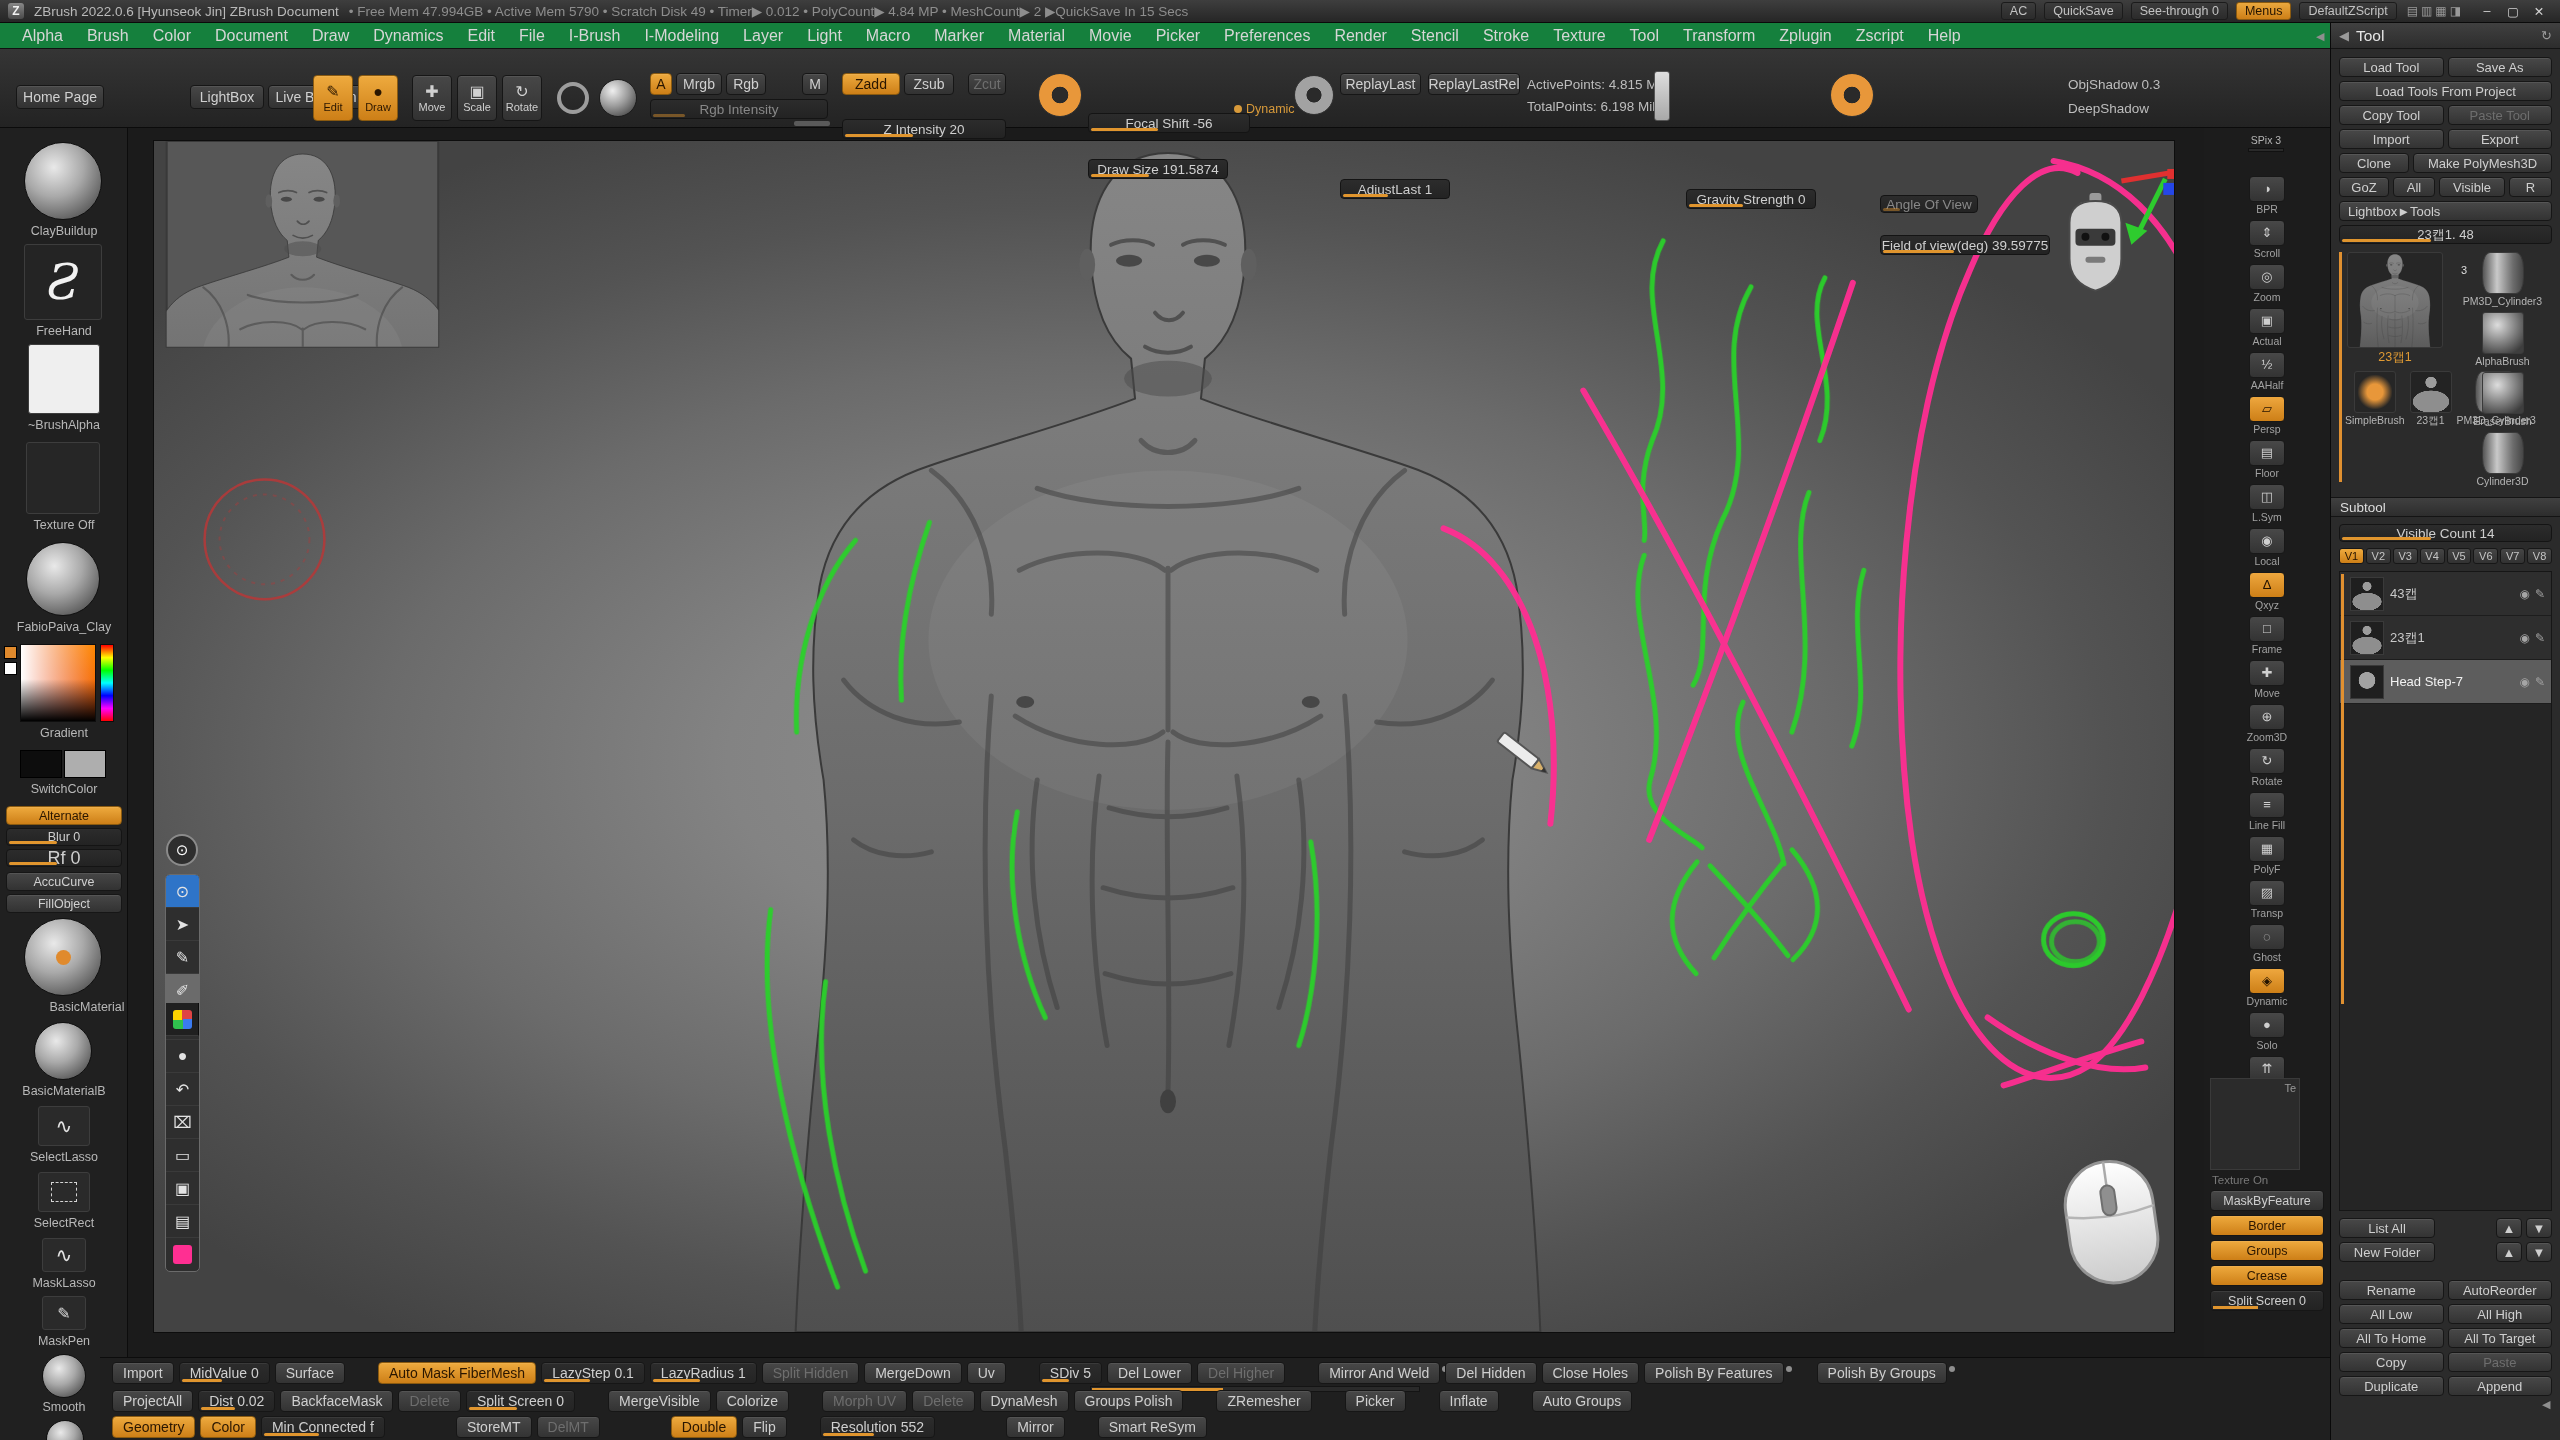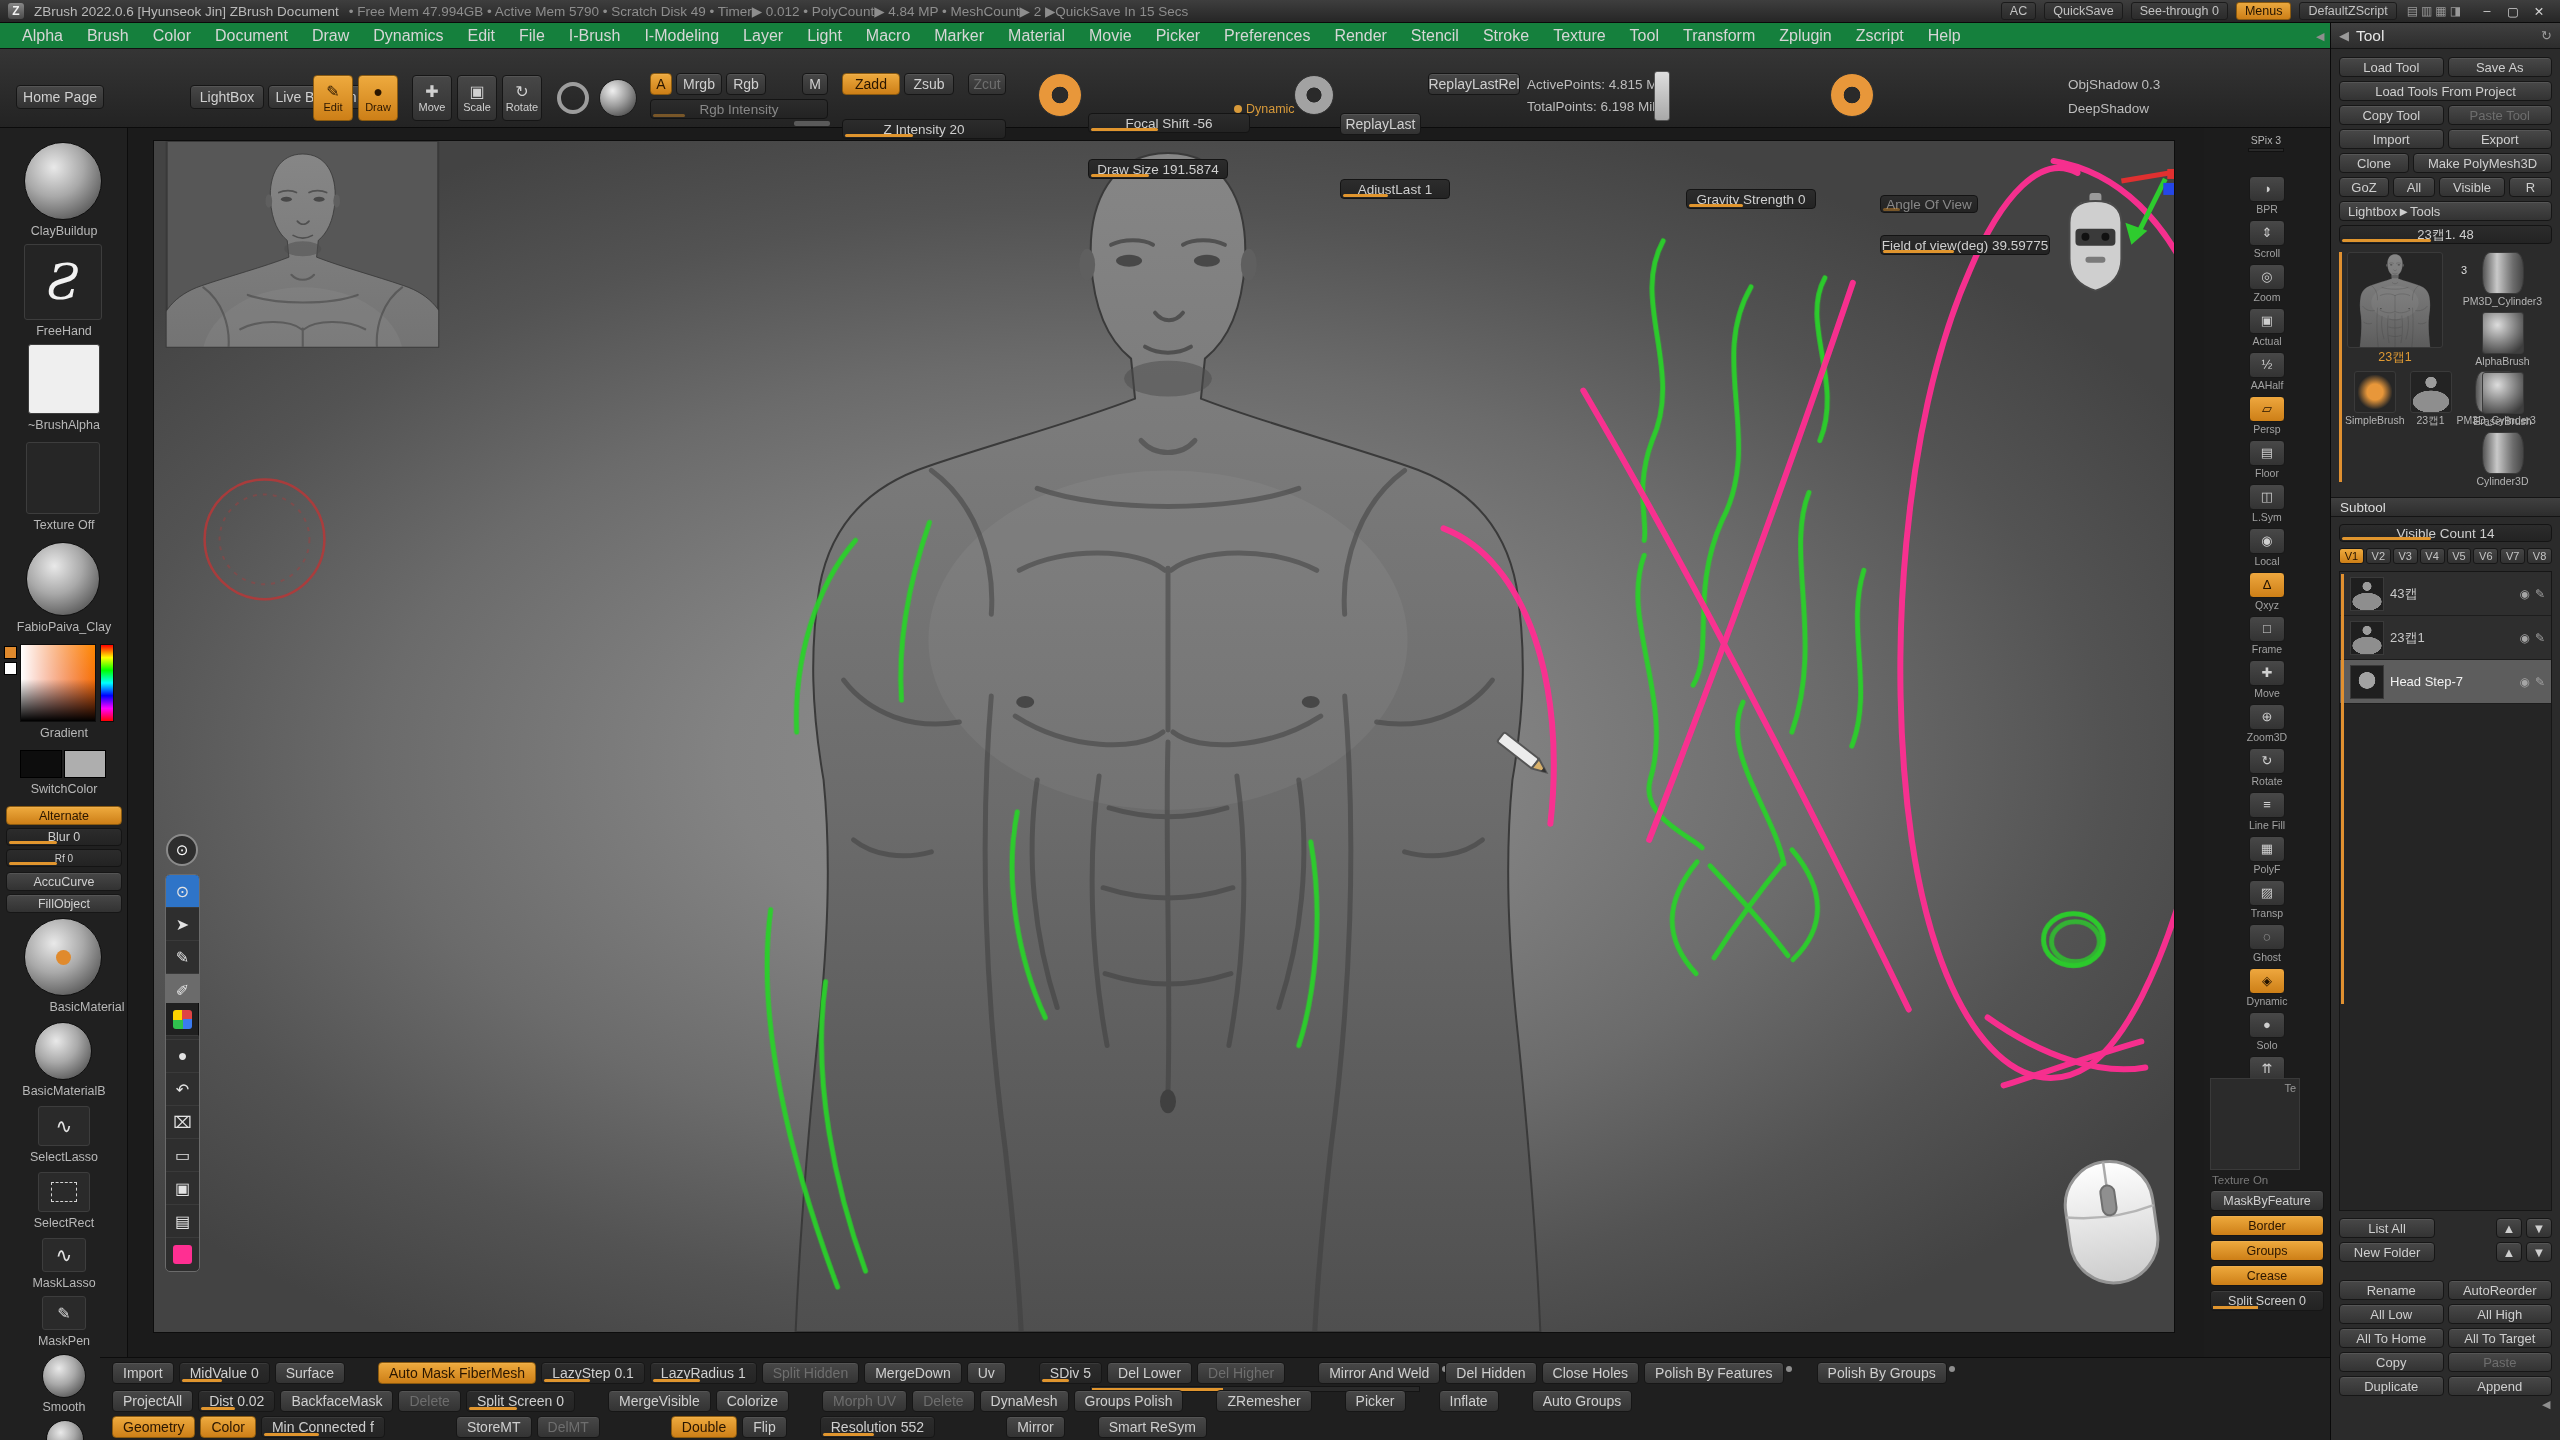--- a/index.html
+++ b/index.html
@@ -251,21 +251,21 @@
     <div class="slider" style="left:842px;top:50px;width:164px;height:20px;">Z Intensity 20</div>
 
     <div class="donut" style="left:1038px;top:24px;width:44px;height:44px;"></div>
     <div class="slider" style="left:1088px;top:24px;width:162px;height:20px;">Focal Shift -56</div>
     <div class="slider" style="left:1088px;top:50px;width:140px;height:20px;">Draw Size 191.5874</div>
     <div class="dyn" style="left:1234px;top:52px;height:16px;">
         <span>Dynamic</span>
       </div>
 
     <div class="donut" style="left:1294px;top:26px;width:40px;height:40px;filter:grayscale(1);"></div>
-    <div class="btn" style="left:1340px;top:24px;width:81px;height:22px;margin-top:40px;">ReplayLast</div>
+    <div class="btn" style="left:1340px;top:24px;width:81px;height:22px;">ReplayLast</div>
     <div class="btn" style="left:1428px;top:24px;width:92px;height:22px;">ReplayLastRel</div>
     <div class="slider" style="left:1340px;top:50px;width:110px;height:20px;">AdjustLast 1</div>
 
     <div class="shelf-text" style="left:1527px;top:28px;">ActivePoints: 4.815 Mil</div>
     <div class="shelf-text" style="left:1527px;top:50px;">TotalPoints: 6.198 Mil</div>
     <div class="vslider" style="left:1654px;top:22px;width:16px;height:50px;"></div>
 
     <div class="slider" style="left:1686px;top:40px;width:130px;height:20px;">Gravity Strength 0</div>
 
     <div class="donut" style="left:1830px;top:24px;width:44px;height:44px;"></div>
@@ -301,21 +301,21 @@
     <div class="gradmain" style="left:20px;top:516px;width:76px;height:78px;"></div>
     <div class="huestrip" style="left:100px;top:516px;width:14px;height:78px;"></div>
     <div class="pl-label" style="top:598px;">Gradient</div>
 
     <div style="left:20px;top:622px;width:42px;height:28px;background:#0d0d0d;border:1px solid #000;position:absolute;"></div>
     <div style="left:64px;top:622px;width:42px;height:28px;background:#aeaeae;border:1px solid #000;position:absolute;"></div>
     <div class="pl-label" style="top:654px;">SwitchColor</div>
 
     <div class="btn orange" style="left:6px;top:678px;width:116px;height:19px;font-size:12.5px;">Alternate</div>
     <div class="slider" style="left:6px;top:700px;width:116px;height:18px;font-size:12.5px;">Blur 0</div>
-    <div class="slider" style="left:6px;top:721px;width:116px;height:18px;font-size:10px;">Rf 0</div>
+    <div class="slider" style="left:6px;top:721px;width:116px;height:18px;font-size:18px;">Rf 0</div>
     <div class="btn" style="left:6px;top:744px;width:116px;height:19px;font-size:12.5px;">AccuCurve</div>
     <div class="btn" style="left:6px;top:766px;width:116px;height:19px;font-size:12.5px;">FillObject</div>
 
     <div class="sphere orangedot" style="left:24px;top:790px;width:78px;height:78px;"></div>
     <div class="pl-label" style="top:872px;margin-left:23px;">BasicMaterial</div>
 
     <div class="sphere" style="left:34px;top:894px;width:58px;height:58px;"></div>
     <div class="pl-label" style="top:956px;">BasicMaterialB</div>
 
     <div class="tile" style="left:38px;top:978px;width:52px;height:40px;">

